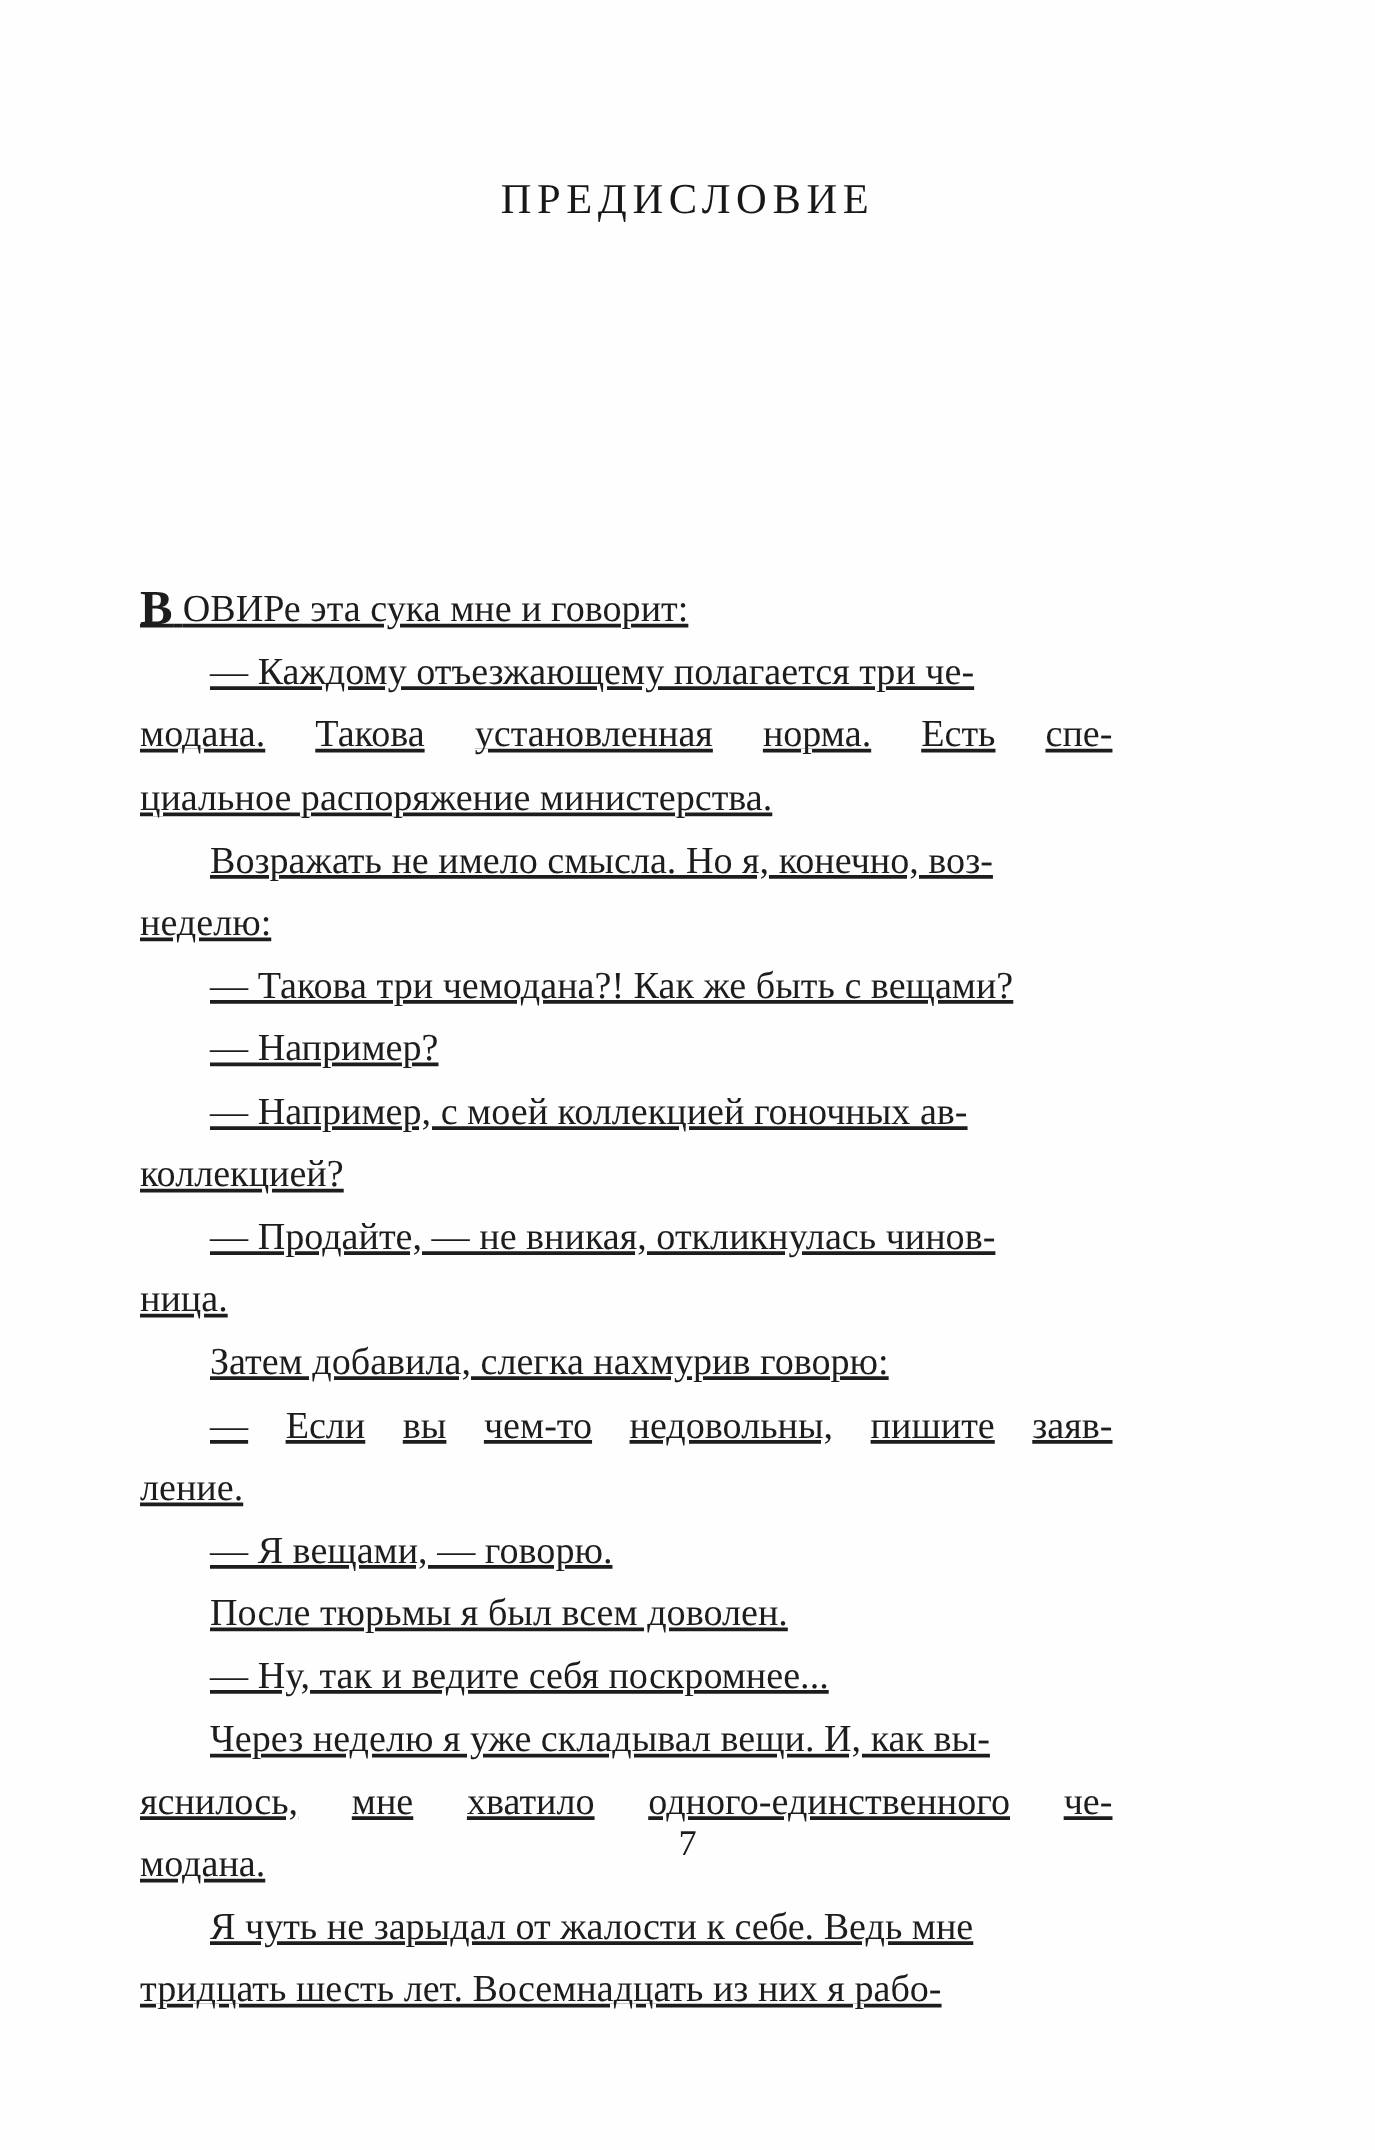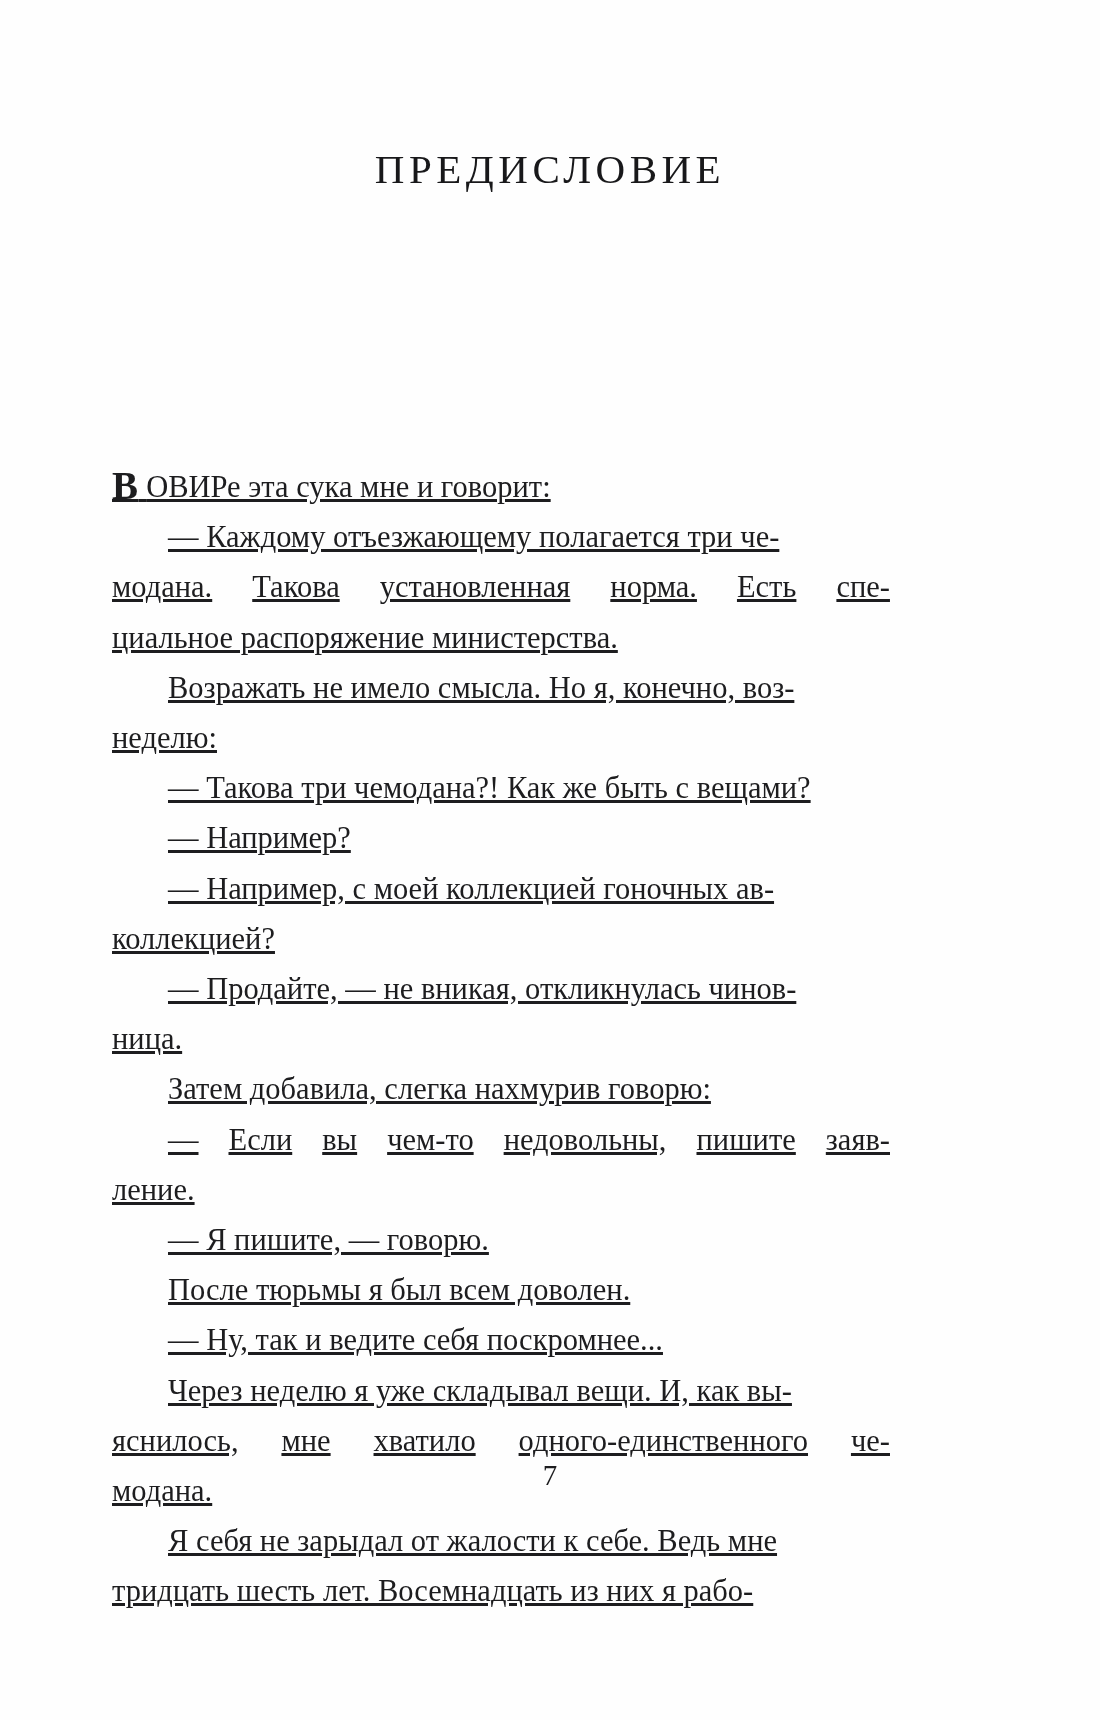--- a/index.html
+++ b/index.html
@@ -18,21 +18,21 @@
     color: #1b1b1b;
   }
 
   
   .chapter-title {
     position: absolute;
     top: 118px;
     left: 0;
     right: 0;
     text-align: center;
-    font-size: 41px;
+    font-size: 34px;
     letter-spacing: 4.5px;
     font-weight: 400;
     color: #18181a;
     font-family: "Liberation Serif", "DejaVu Serif", serif;
   }
 
   
   .textblock {
     position: absolute;
     top: 462px;
@@ -134,39 +134,39 @@
         <span>Если</span>
         <span>вы</span>
         <span>чем-то</span>
         <span>недовольны,</span>
         <span>пишите</span>
         <span>заяв-</span>
       </div>
 
     <div class="ln"><span>ление.</span></div>
 
-    <div class="ln indent"><span>— Я пишите, — говорю.</span></div>
+    <div class="ln indent"><span>— Я вещами, — говорю.</span></div>
 
     <div class="ln indent"><span>После тюрьмы я был всем доволен.</span></div>
 
     <div class="ln indent"><span>— Ну, так и ведите себя поскромнее...</span></div>
 
     <div class="ln indent"><span>Через неделю я уже складывал вещи. И, как вы-</span></div>
 
     <div class="ln j">
         <span>яснилось,</span>
         <span>мне</span>
         <span>хватило</span>
         <span>одного-единственного</span>
         <span>че-</span>
       </div>
 
     <div class="ln"><span>модана.</span></div>
 
-    <div class="ln indent"><span>Я себя не зарыдал от жалости к себе. Ведь мне</span></div>
+    <div class="ln indent"><span>Я чуть не зарыдал от жалости к себе. Ведь мне</span></div>
 
     <div class="ln"><span>тридцать шесть лет. Восемнадцать из них я рабо-</span></div>
 
   </div>
 
   <div class="folio">7</div>
 
 </div>
 
 </body></html>

